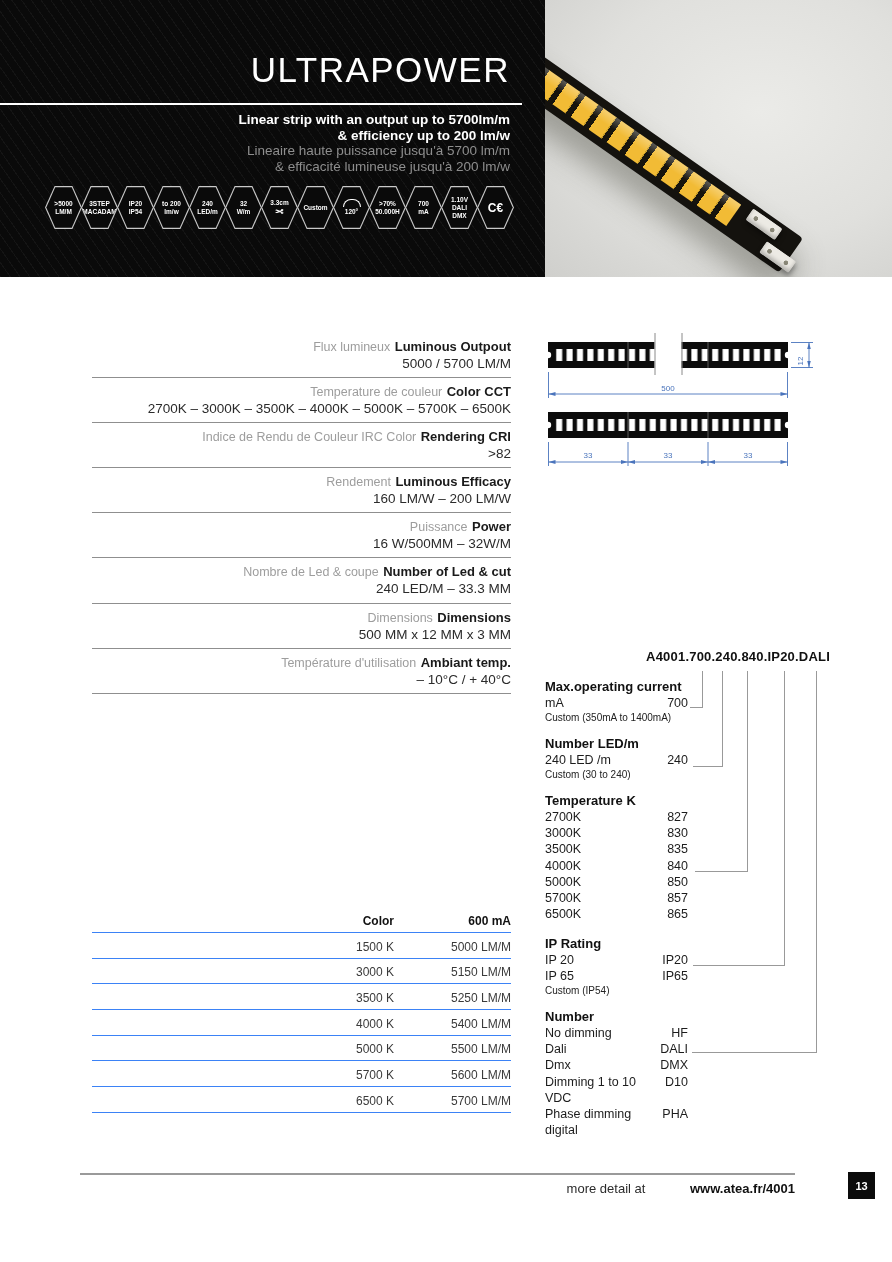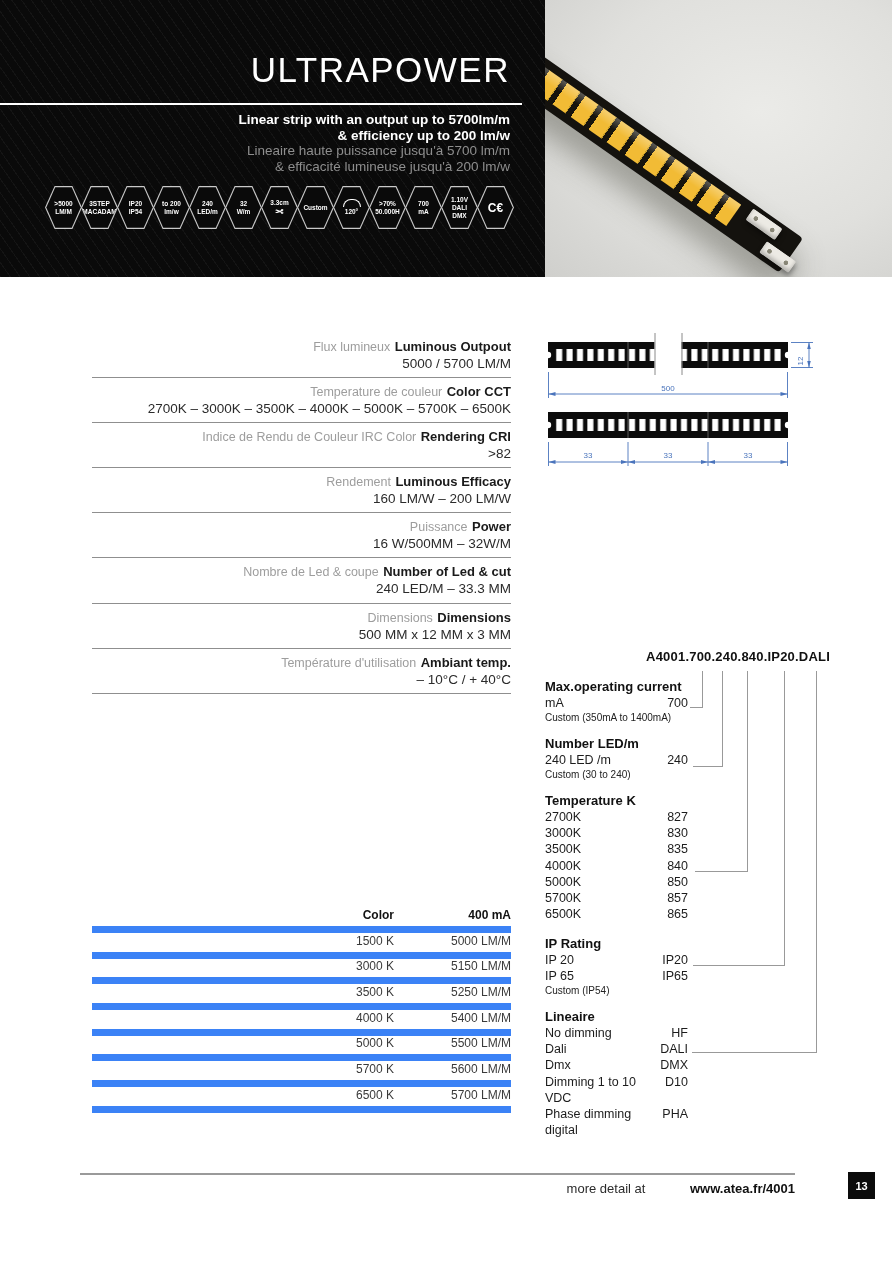--- a/index.html
+++ b/index.html
@@ -60,21 +60,21 @@
   .code{position:absolute;left:545px;top:649px;width:285px;text-align:right;
         font-weight:bold;font-size:13px;color:#111;letter-spacing:.2px;}
   .cl{position:absolute;background:#999;}
   .og{position:absolute;left:545px;width:143px;font-size:12.5px;color:#1c1c1c;}
   .og h3{margin:0;font-size:13px;font-weight:bold;color:#111;line-height:16px;}
   .og-row{display:flex;justify-content:space-between;line-height:16.2px;}
   .og-note{font-size:10px;line-height:13px;color:#222;}
 
   
   .tbl{position:absolute;left:92px;top:907px;width:419px;font-size:12px;}
-  .trow{position:relative;height:25.7px;box-sizing:border-box;border-bottom:7px solid #3b82f6;}
+  .trow{position:relative;height:25.7px;box-sizing:border-box;border-bottom:1px solid #3b82f6;}
   .trow.head{height:26px;font-weight:bold;color:#111;}
   .trow .c1{position:absolute;right:117px;bottom:4px;}
   .trow .c2{position:absolute;right:0;bottom:4px;}
   .trow:not(.head){color:#3a3a3a;}
 
   
   .frule{position:absolute;left:80px;top:1173px;width:715px;height:2px;background:#9a9a9a;}
   .ftext{position:absolute;top:1181px;left:495px;width:300px;text-align:right;font-size:13px;color:#2b2b2b;white-space:nowrap;}
   .ftext .b{font-weight:bold;color:#111;margin-left:41px;}
   .fpage{position:absolute;left:803px;top:1172px;width:27px;height:27px;background:#0b0b0b;
@@ -352,21 +352,21 @@
       <span>IP 20</span>
       <span>IP20</span>
     </div>
     <div class="og-row">
       <span>IP 65</span>
       <span>IP65</span>
     </div>
     <div class="og-note">Custom (IP54)</div>
   </div>
 <div class="og" style="top:1009px">
-    <h3>Lineaire</h3>
+    <h3>Number</h3>
     <div class="og-row">
       <span>No dimming</span>
       <span>HF</span>
     </div>
     <div class="og-row">
       <span>Dali</span>
       <span>DALI</span>
     </div>
     <div class="og-row">
       <span>Dmx</span>
@@ -378,21 +378,21 @@
     </div>
     <div class="og-row">
       <span>Phase dimming digital</span>
       <span>PHA</span>
     </div>
   </div>
 
 <div class="tbl">
     <div class="trow head">
       <span class="c1">Color</span>
-      <span class="c2">400 mA</span>
+      <span class="c2">600 mA</span>
     </div>
     <div class="trow">
       <span class="c1">1500 K</span>
       <span class="c2">5000 LM/M</span>
     </div>
     <div class="trow">
       <span class="c1">3000 K</span>
       <span class="c2">5150 LM/M</span>
     </div>
     <div class="trow">

